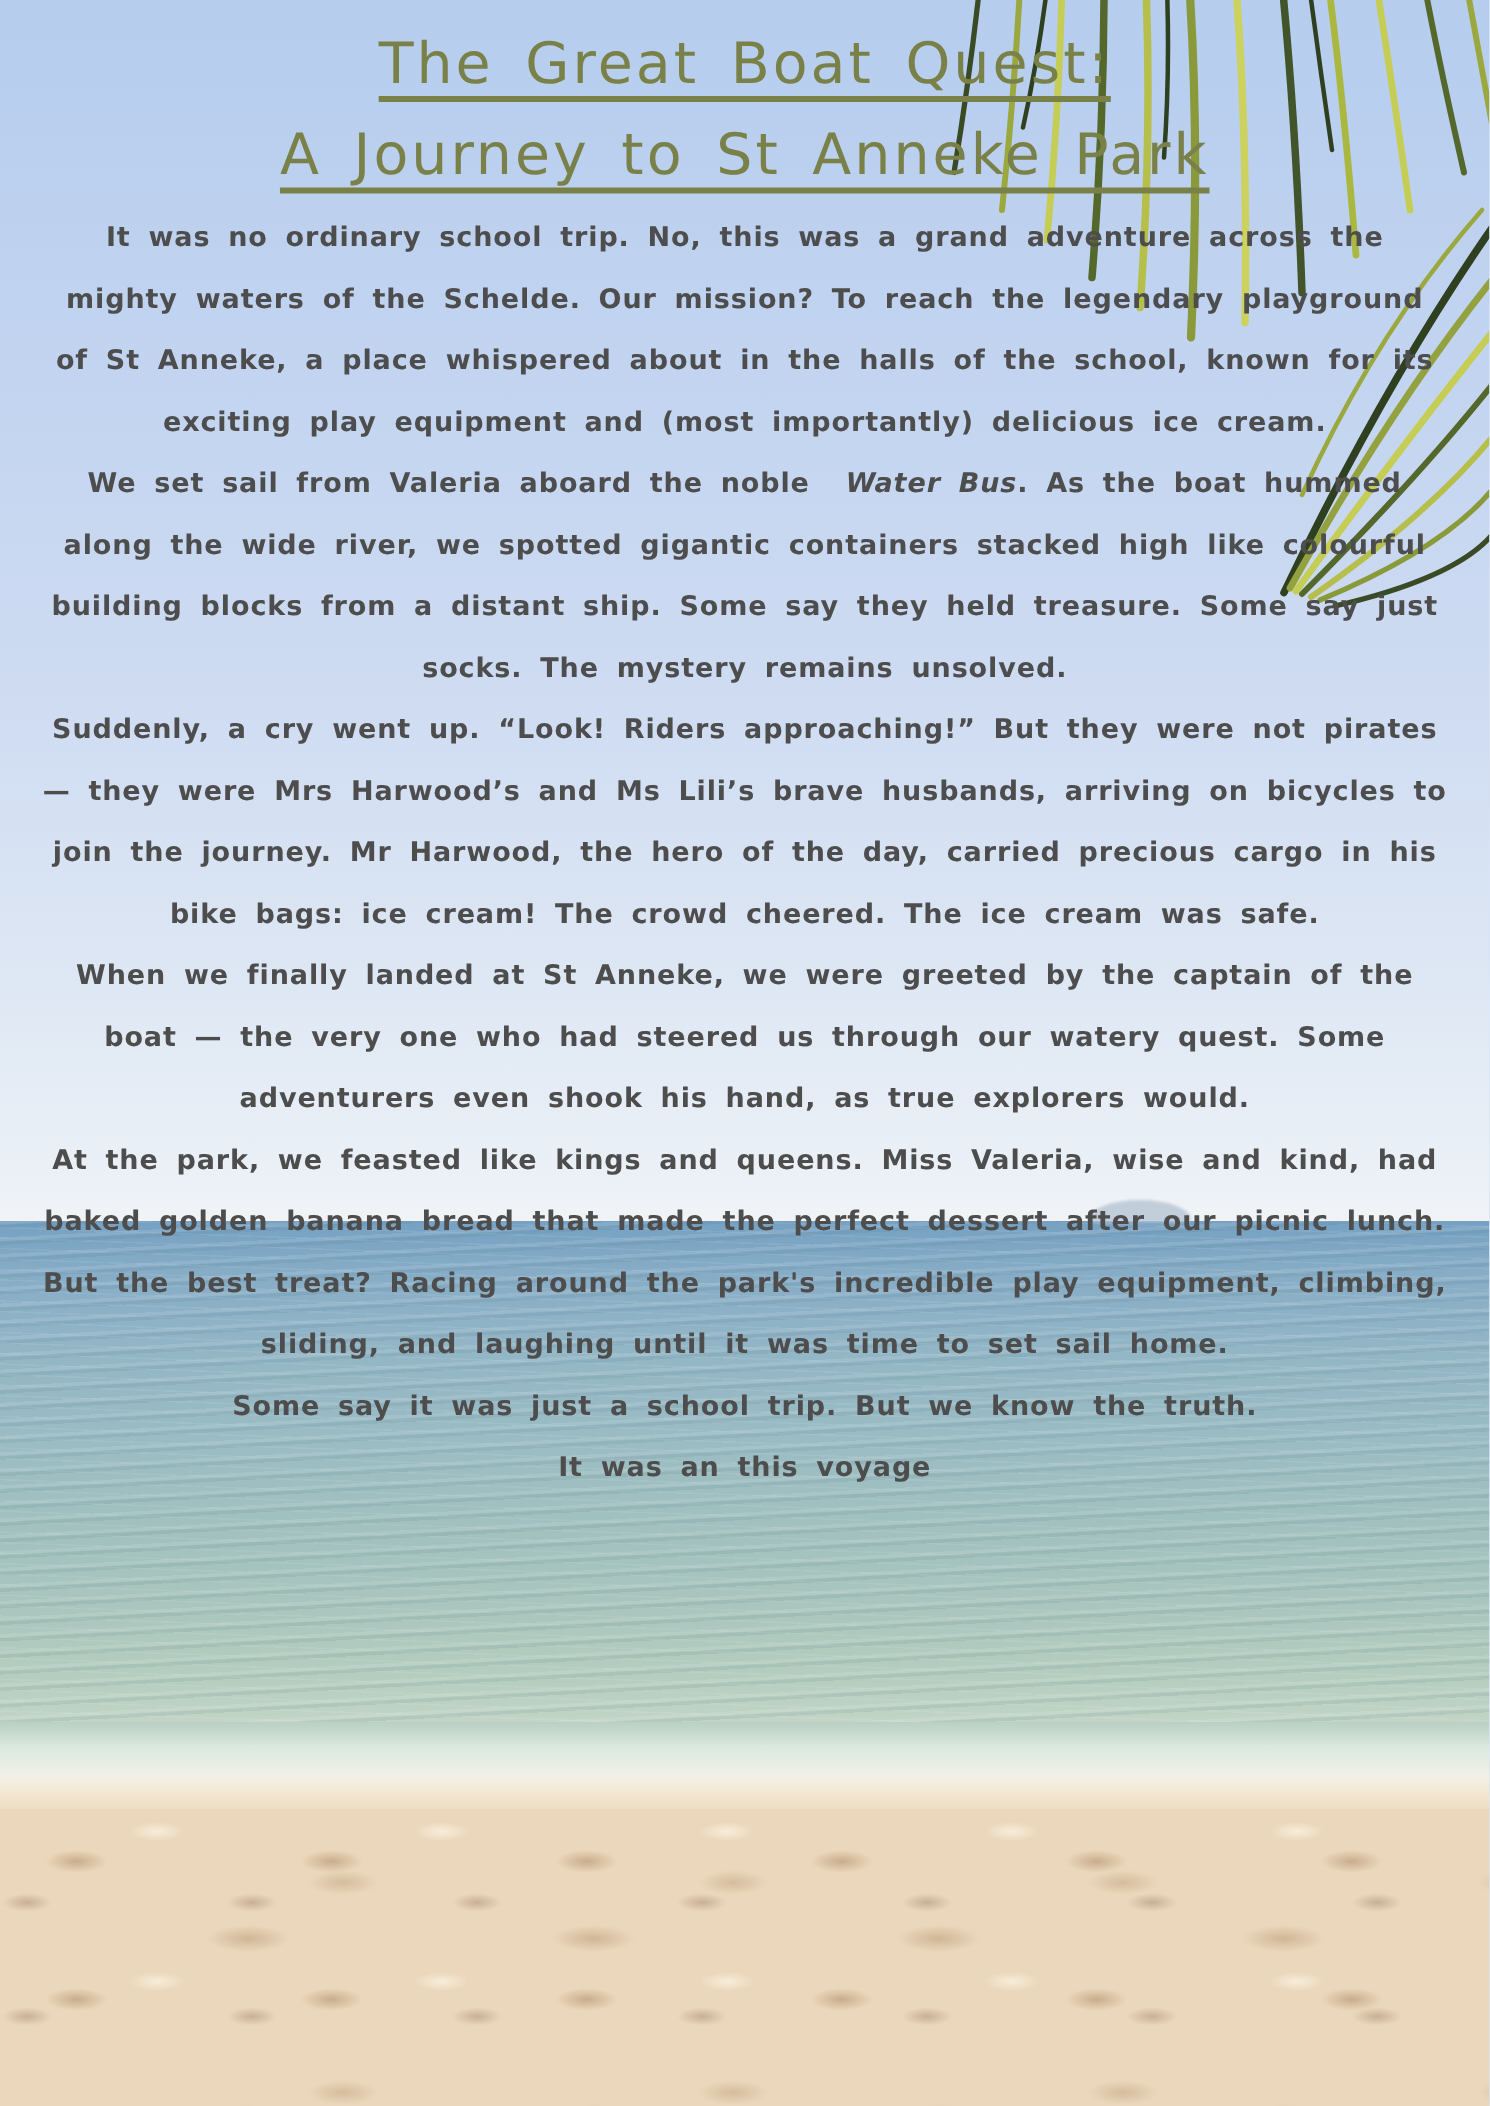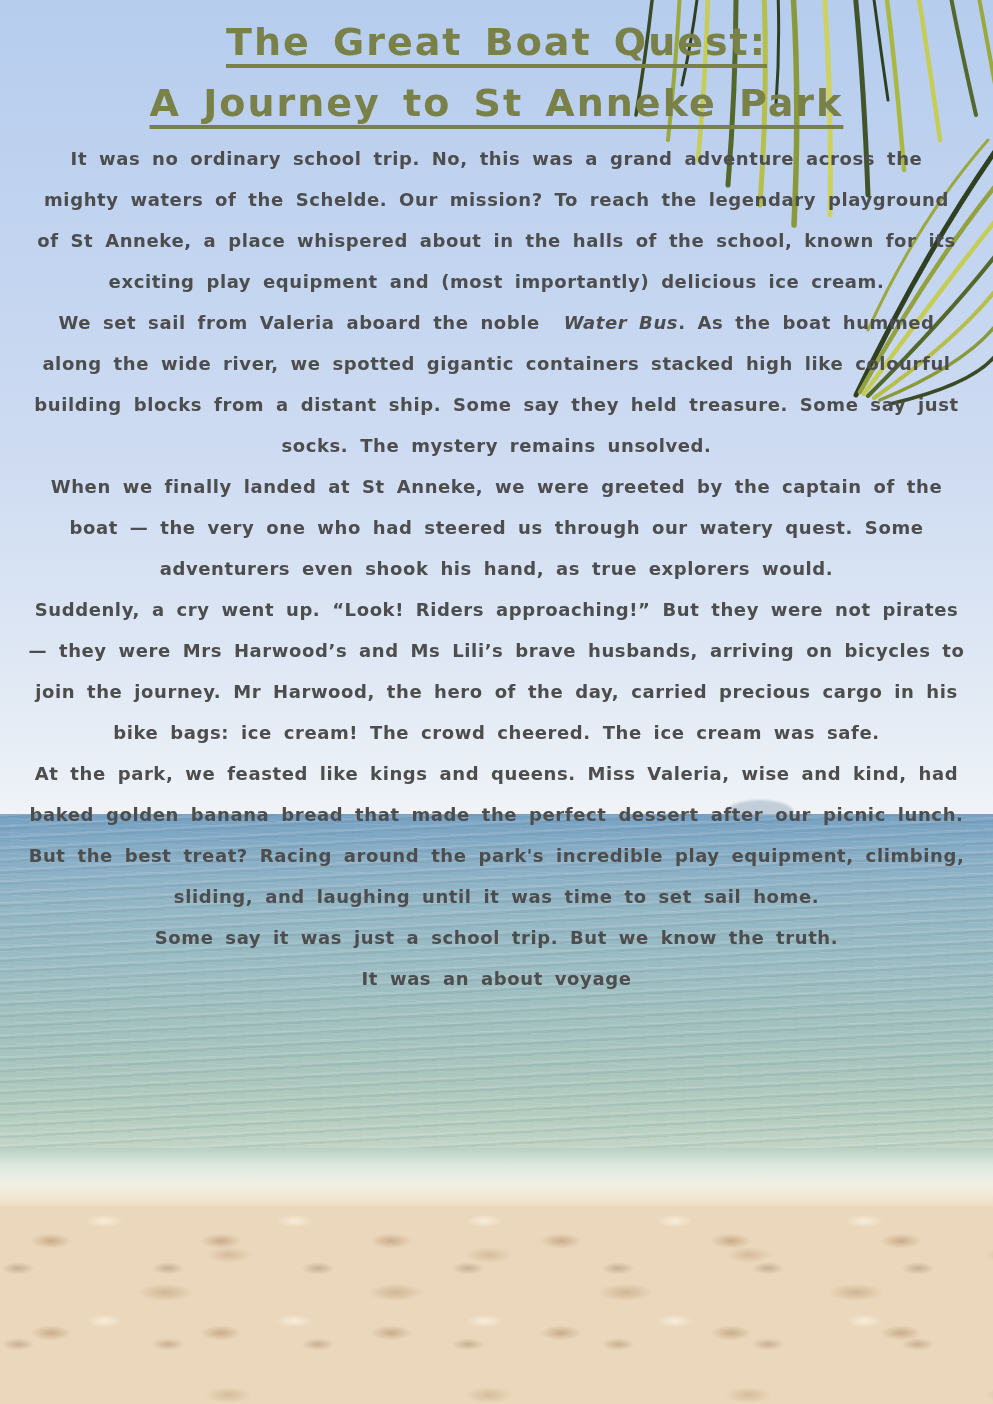--- a/index.html
+++ b/index.html
@@ -81,21 +81,21 @@
     position: absolute;
     left: 28px; top: 0;
     width: 937px;
     z-index: 2;
     text-align: center;
   }
 
   .title {
     margin: 12px 0 4px 0;
     font-size: 38px;
-    font-weight: bold;
+    font-weight: normal;
     line-height: 61px;
     letter-spacing: 2px;
     word-spacing: 7px;
     color: #7a8148;
   }
   .title .title-line {
     display: inline;
     text-decoration: underline;
     text-decoration-thickness: 4px;
     text-underline-offset: 9px;
@@ -157,21 +157,21 @@
   <div class="content">
 
     <h1 class="title">
       <div class="title-row"><span class="title-line">The Great Boat Quest:</span></div>
       <div class="title-row"><span class="title-line">A Journey to St Anneke Park</span></div>
     </h1>
 
     <div class="body-text">
       <p>It was no ordinary school trip. No, this was a grand adventure across the mighty waters of the Schelde. Our mission? To reach the legendary playground of St Anneke, a place whispered about in the halls of the school, known for its exciting play equipment and (most importantly) delicious ice cream.</p>
       <p><span>We set sail from Valeria aboard the noble </span><span class="seg-italic">Water Bus</span><span>. As the boat hummed along the wide river, we spotted gigantic containers stacked high like colourful building blocks from a distant ship. Some say they held treasure. Some say just socks. The mystery remains unsolved.</span></p>
+      <p>Suddenly, a cry went up. “Look! Riders approaching!” But they were not pirates — they were Mrs Harwood’s and Ms Lili’s brave husbands, arriving on bicycles to join the journey. Mr Harwood, the hero of the day, carried precious cargo in his bike bags: ice cream! The crowd cheered. The ice cream was safe.</p>
       <p>When we finally landed at St Anneke, we were greeted by the captain of the boat — the very one who had steered us through our watery quest. Some adventurers even shook his hand, as true explorers would.</p>
-      <p>Suddenly, a cry went up. “Look! Riders approaching!” But they were not pirates — they were Mrs Harwood’s and Ms Lili’s brave husbands, arriving on bicycles to join the journey. Mr Harwood, the hero of the day, carried precious cargo in his bike bags: ice cream! The crowd cheered. The ice cream was safe.</p>
       <p>At the park, we feasted like kings and queens. Miss Valeria, wise and kind, had baked golden banana bread that made the perfect dessert after our picnic lunch. But the best treat? Racing around the park's incredible play equipment, climbing, sliding, and laughing until it was time to set sail home.</p>
       <p>Some say it was just a school trip. But we know the truth.</p>
-      <p>It was an about voyage</p>
+      <p>It was an this voyage</p>
     </div>
 
   </div>
 </div>
 
 </body></html>

